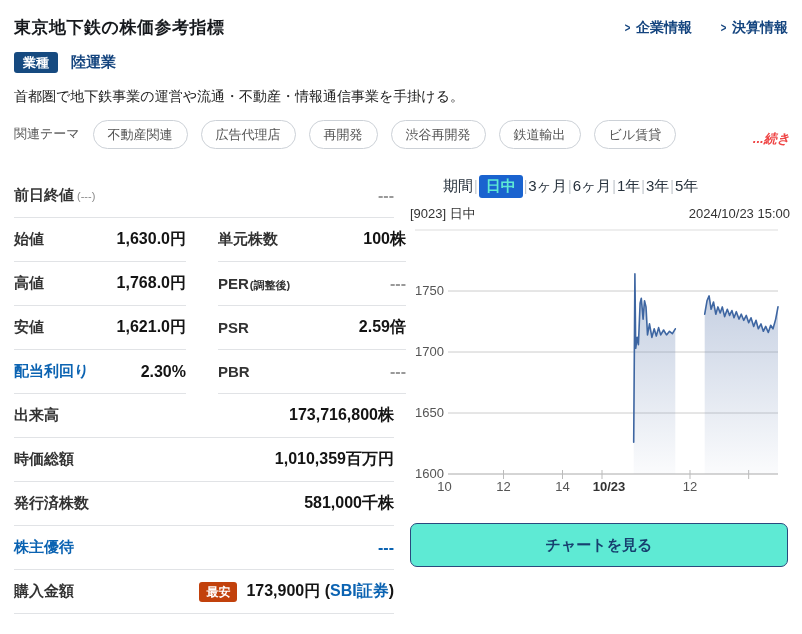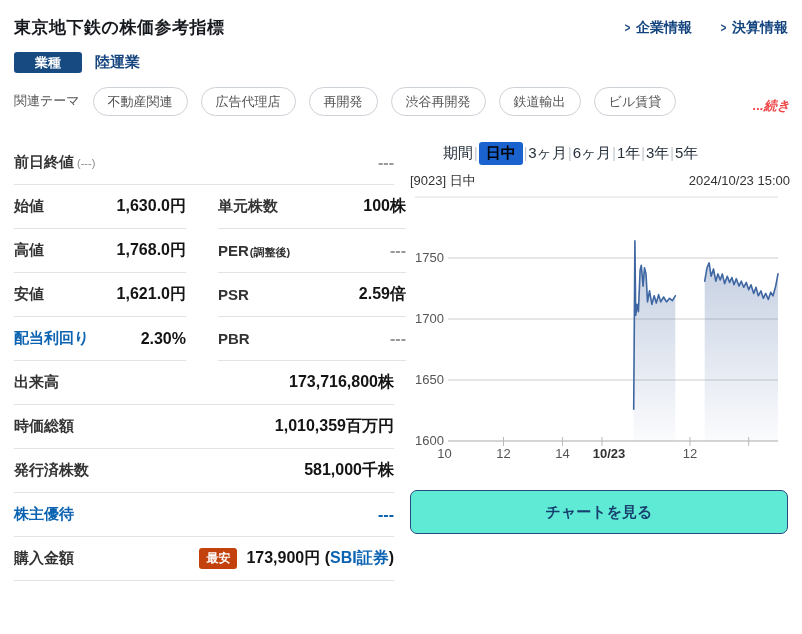--- a/index.html
+++ b/index.html
@@ -9,21 +9,21 @@
 
   
   .header { display:flex; justify-content:space-between; align-items:flex-start; padding:16px 14px 0 14px; }
   .title { margin:0; font-size:17px; font-weight:bold; color:#16191d; letter-spacing:.5px; }
   .hlinks { display:flex; gap:28px; padding-top:3px; }
   .hlink { display:flex; align-items:center; gap:5px; font-size:14px; font-weight:bold; color:#15457f; text-decoration:none; cursor:pointer; }
   .chev { font-size:12px; font-weight:bold; transform:scale(.8,1.1); }
 
   
   .industry-row { display:flex; align-items:center; gap:13px; margin:13px 14px 0; }
-  .badge-industry { background:#164a80; color:#fff; font-size:13px; font-weight:bold; padding:4px 21px; border-radius:3px; line-height:1; }
+  .badge-industry { background:#164a80; color:#fff; font-size:13px; font-weight:bold; padding:4px 9px; border-radius:3px; line-height:1; }
   .industry-link { font-size:15px; font-weight:bold; color:#15457f; text-decoration:none; cursor:pointer; }
 
   
   .desc { margin:13px 14px 0; font-size:14px; color:#222; line-height:1.45; }
 
   
   .themes-row { display:flex; align-items:center; margin:11px 0 0 14px; height:34px; }
   .themes-label { flex:0 0 auto; font-size:13px; color:#555; margin-right:13px; }
   .pills { position:relative; display:flex; gap:13px; flex:1 1 auto; overflow:hidden; }
   .pills::after { content:""; position:absolute; top:0; right:0; bottom:0; width:52px;
@@ -49,21 +49,21 @@
   .link-blue { color:#0b63b2 !important; text-decoration:none; cursor:pointer; }
   .buy-group { display:flex; align-items:center; gap:9px; }
   .badge-cheapest { background:#c2410c; color:#fff; font-size:12px; font-weight:bold; padding:3px 7px; border-radius:3px; line-height:1.2; }
 
   
   .chart-panel { width:380px; margin-left:16px; flex:0 0 auto; }
   .period-row { display:flex; align-items:center; gap:1px; margin-left:33px; font-size:15px; color:#26313c; height:24px; }
   .sep { color:#c2c7cd; font-size:14px; }
   .p-label { color:#26313c; }
   .p-item { color:#26313c; text-decoration:none; cursor:pointer; white-space:nowrap; }
-  .p-item.selected { background:#1a63cf; color:#000000; font-weight:bold; padding:2px 7px; border-radius:3px; }
+  .p-item.selected { background:#1a63cf; color:#5eead4; font-weight:bold; padding:2px 7px; border-radius:3px; }
   .chart-meta { display:flex; justify-content:space-between; align-items:baseline; margin-top:7px; font-size:13px; color:#333; }
   #chart-svg { display:block; margin-top:2px; }
   .chart-btn { display:block; margin-top:26px; width:378px; height:44px; background:#5eead4;
                border:1px solid #2a4a7e; border-radius:7px; font-size:15px; font-weight:bold; color:#17406f;
                font-family:inherit; cursor:pointer; }
 </style>
 </head>
 <body>
 
 <div class="page">
@@ -80,20 +80,21 @@
         <span>決算情報</span>
       </a>
     </div>
   </div>
 
   <div class="industry-row">
     <span class="badge-industry">業種</span>
     <a class="industry-link">陸運業</a>
   </div>
 
+  <p class="desc">首都圏で地下鉄事業の運営や流通・不動産・情報通信事業を手掛ける。</p>
 
   <div class="themes-row">
     <span class="themes-label">関連テーマ</span>
     <div class="pills">
       <a class="pill">不動産関連</a>
       <a class="pill">広告代理店</a>
       <a class="pill">再開発</a>
       <a class="pill">渋谷再開発</a>
       <a class="pill">鉄道輸出</a>
       <a class="pill">ビル賃貸</a>

